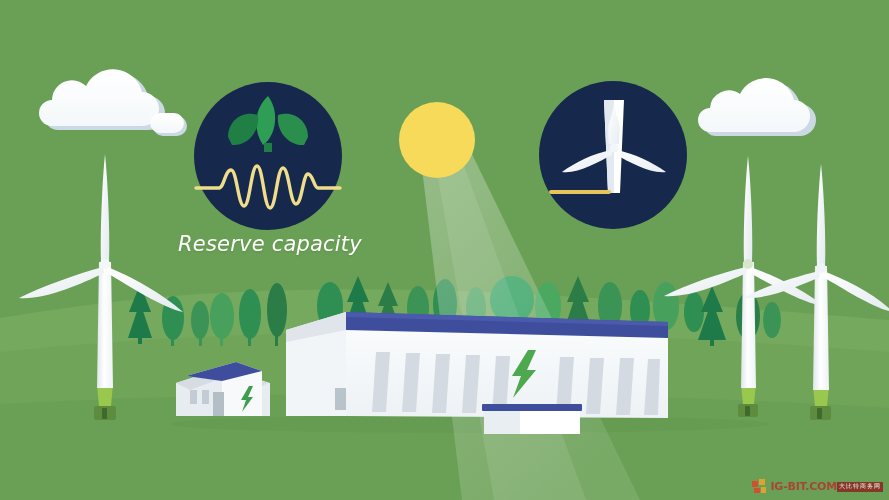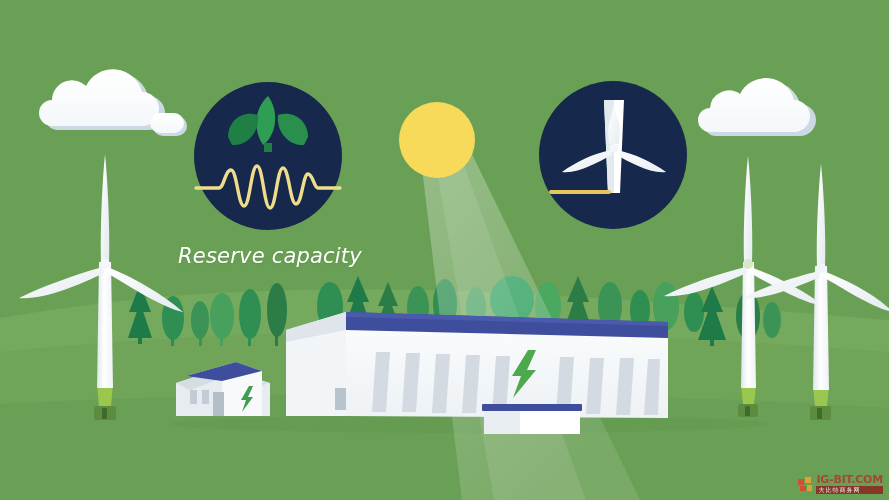--- a/index.html
+++ b/index.html
@@ -31,21 +31,21 @@
     font-style: italic;
     font-size: 21px;
     line-height: 1.22;
     text-align: center;
     white-space: pre-line;
     letter-spacing: 0.2px;
     text-shadow: 0 1px 2px rgba(40,80,40,0.18);
   }
   #label-reserve {
     left: 150px;
-    top: 244px;
+    top: 232px;
     width: 240px;
   }
   #label-smart {
     left: 495px;
     top: 234px;
     width: 240px;
   }
   #watermark {
     position: absolute;
     right: 6px;
@@ -56,21 +56,20 @@
     opacity: 0.88;
   }
   #watermark .wm-mark {
     width: 15px;
     height: 15px;
     position: relative;
     flex: none;
   }
   #watermark .wm-text-wrap {
     display: flex;
-    flex-direction: column;
     line-height: 1;
   }
   #watermark .wm-title {
     font-family: "DejaVu Sans", sans-serif;
     font-weight: bold;
     font-size: 11px;
     color: #b03a2e;
     letter-spacing: -0.2px;
   }
   #watermark .wm-sub {

